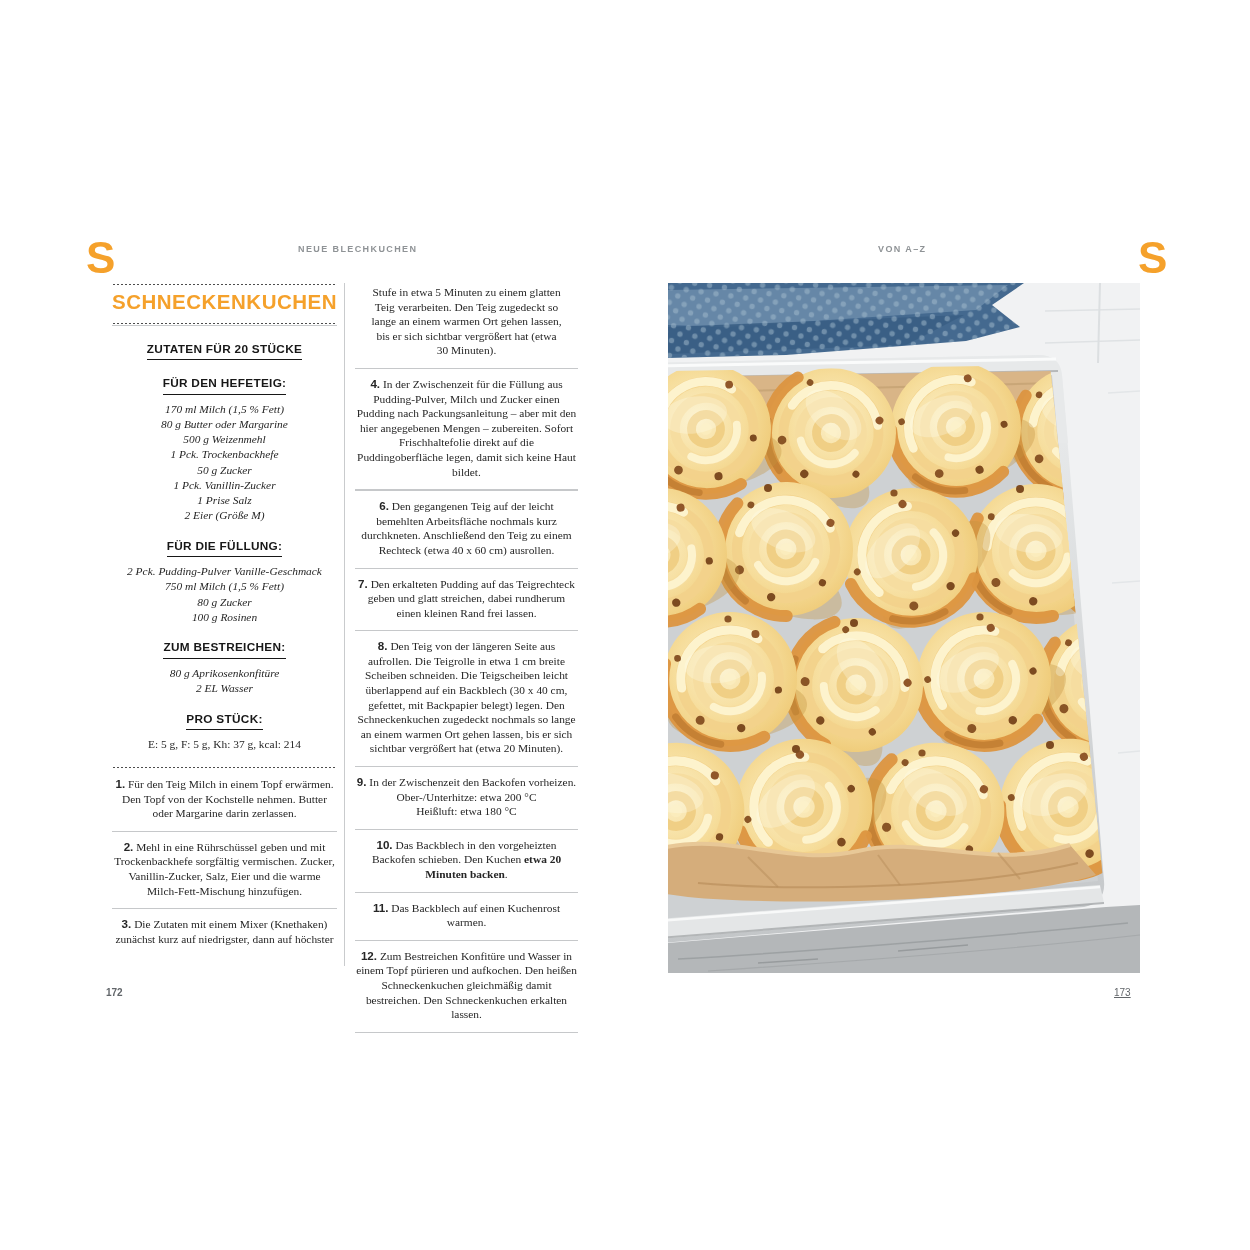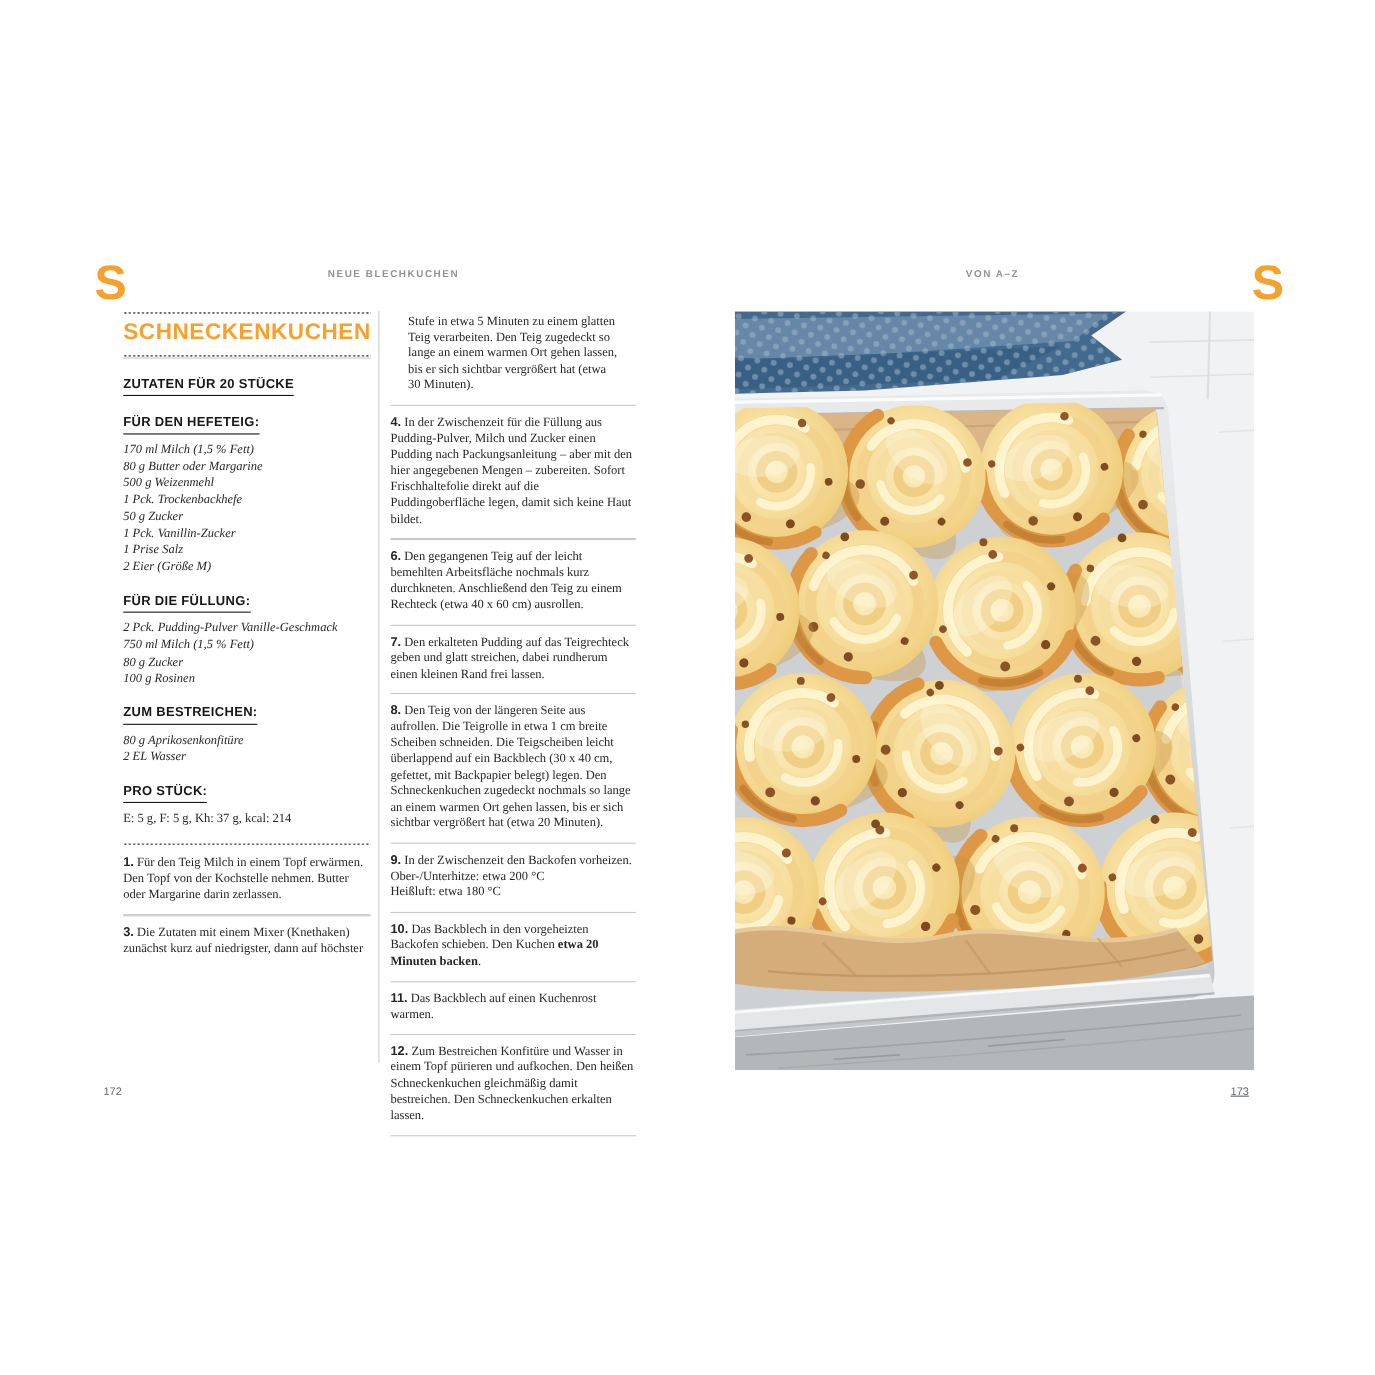--- a/index.html
+++ b/index.html
@@ -9,24 +9,24 @@
   .corner-letter{position:absolute;font-family:"Liberation Sans",sans-serif;font-weight:bold;
                  font-size:44px;line-height:1;color:#f5a12b;}
   .corner-letter.left{left:86px;top:236px;}
   .corner-letter.right{left:1138px;top:236px;}
   .running-head{position:absolute;font-family:"Liberation Sans",sans-serif;font-size:9px;
                 letter-spacing:1.4px;color:#8f9396;font-weight:600;top:244px;}
   .running-head.left{left:298px;}
   .running-head.right{left:878px;}
   .pagenum{position:absolute;top:987px;font-family:"Liberation Sans",sans-serif;
            font-size:10px;color:#62666a;}
-  .pagenum.left{left:94px;}
-  .pagenum.right{left:1114px;width:26px;text-align:center;text-decoration:underline;}
+  .pagenum.left{left:106px;font-weight:bold;}
+  .pagenum.right{left:1114px;width:26px;text-align:left;text-decoration:underline;}
   
-  .col{position:absolute;top:283px;font-size:11.4px;line-height:14.6px;}
+  .col{position:absolute;top:283px;font-size:11.4px;line-height:14.6px;text-align:center;}
   .col-left{left:112px;width:225px;}
   .col-mid{left:355px;width:223px;}
   .col-divider{position:absolute;left:344px;top:283px;width:1px;height:683px;background:#c9cbcd;}
   .dotted{height:3px;background-image:radial-gradient(circle,#4c4c4c 0.8px,transparent 1px);
           background-size:4px 3px;background-repeat:repeat-x;margin:0;}
   .rule{border:none;border-top:1px solid #c6c8ca;margin:0;}
   h1.title{font-family:"Liberation Sans",sans-serif;font-weight:bold;font-size:20.5px;
            letter-spacing:0.5px;color:#f5a12b;margin:9px 0 12px;}
   .timebox{margin:12px 0 13px;font-family:"Liberation Sans",sans-serif;font-weight:bold;
            font-size:11px;line-height:13.8px;color:#1e1e1c;position:relative;padding-left:13px;}
@@ -91,20 +91,21 @@
       <li>2 EL Wasser</li>
     </ul>
 
     <div class="sans-h"><span>PRO STÜCK:</span></div>
     <p class="nutrition">E: 5 g, F: 5 g, Kh: 37 g, kcal: 214</p>
 
     <div class="dotted mt-dot"></div>
 
     <p class="step"><b class="n">1.</b> <span>Für den Teig Milch in einem Topf erwärmen. Den Topf von der Kochstelle nehmen. Butter oder Margarine darin zerlassen.</span></p>
     <hr class="rule">
+    <p class="step"><b class="n">2.</b> <span>Mehl in eine Rührschüssel geben und mit Trockenbackhefe sorgfältig vermischen. Zucker, Vanillin-Zucker, Salz, Eier und die warme Milch-Fett-Mischung hinzufügen.</span></p>
     <hr class="rule">
     <p class="step"><b class="n">3.</b> <span>Die Zutaten mit einem Mixer (Knethaken) zunächst kurz auf niedrigster, dann auf höchster</span></p>
   </div>
 
   <div class="col-divider"></div>
 
   <div class="col col-mid">
     <p class="flow" style="margin-top:2px">Stufe in etwa 5 Minuten zu einem glatten Teig verarbeiten. Den Teig zugedeckt so lange an einem warmen Ort gehen lassen, bis er sich sichtbar vergrößert hat (etwa 30 Minuten).</p>
     <hr class="rule">
     <p class="step"><b class="n">4.</b> <span>In der Zwischenzeit für die Füllung aus Pudding-Pulver, Milch und Zucker einen Pudding nach Packungsanleitung – aber mit den hier angegebenen Mengen – zubereiten. Sofort Frischhaltefolie direkt auf die Puddingoberfläche legen, damit sich keine Haut bildet.</span></p>

